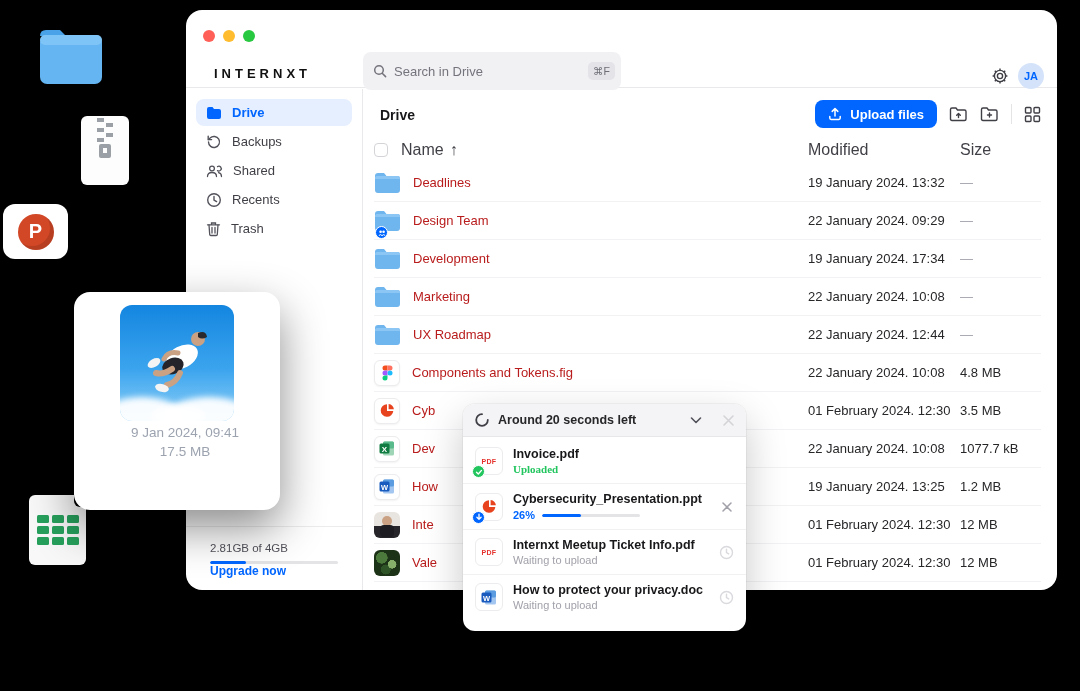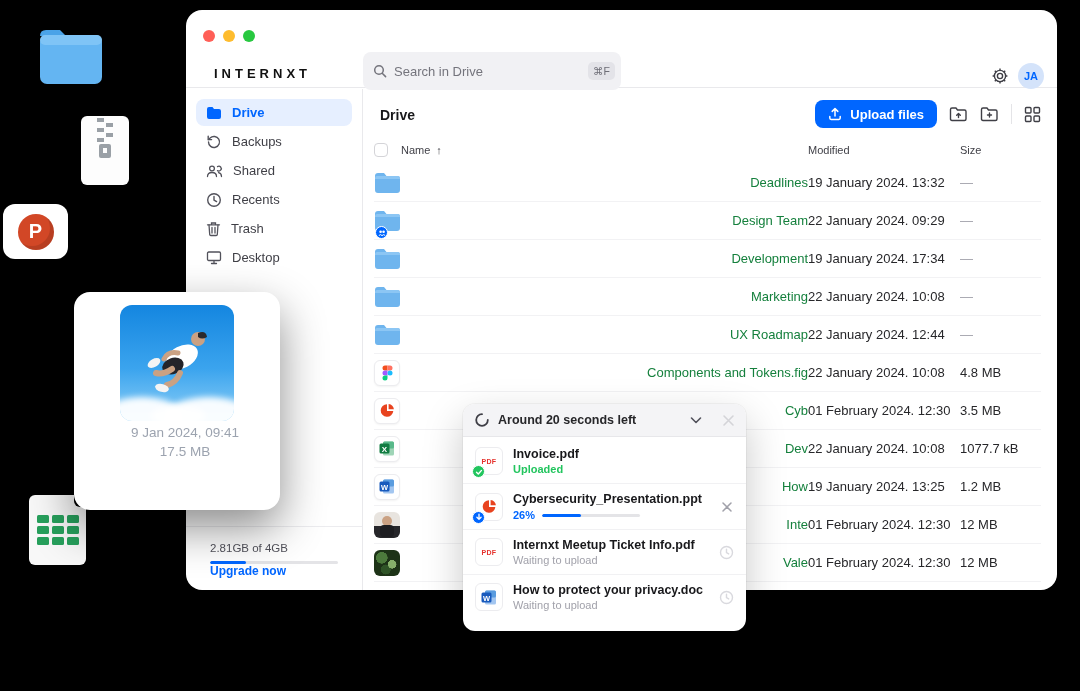--- a/index.html
+++ b/index.html
@@ -41,28 +41,28 @@
   .main { position:absolute; left:178px; top:79px; width:693px; height:501px; }
   .page-title { position:absolute; left:16px; top:18px; font-size:14px; font-weight:600; color:#18181b; }
   .toolbar { position:absolute; right:16px; top:11px; display:flex; align-items:center; gap:12px; }
   .upload-btn { display:flex; align-items:center; gap:8px; height:28px; padding:0 13px; background:#0066ff;
                 border:none; border-radius:8px; color:#fff; font-size:13px; font-weight:600; font-family:inherit;margin-left:42px; }
   .icon-btn { background:none; border:none; padding:0; display:flex; align-items:center; }
   .vdiv { width:1px; height:20px; background:#e4e4e7; }
 
   .thead { position:absolute; left:10px; top:47px; width:667px; height:28px; display:flex; align-items:center; }
   .checkbox { width:14px; height:14px; border:1.5px solid #d4d4d8; border-radius:4px; margin-right:13px; background:#fff; }
-  .th { font-size:11px; color:#3f3f46; }
+  .th { font-size:16px; color:#3f3f46; }
   .th-name { flex:1; display:flex; gap:6px; }
   .th-mod { width:152px; }
   .th-size { width:81px; }
 
   .rows { position:absolute; left:10px; top:75px; width:667px; }
   .row { display:flex; align-items:center; height:38px; border-bottom:1px solid #f2f2f4; }
-  .cell-name { flex:1; display:flex; align-items:center; gap:12px; font-size:13px; color:#15803d; min-width:0;justify-content:space-between; }
+  .cell-name { flex:1; display:flex; align-items:center; gap:12px; font-size:13px; color:#b91c1c; min-width:0; }
   .cell-mod { width:152px; font-size:13px; color:#27272a; }
   .cell-size { width:81px; font-size:13px; color:#27272a; }
   .cell-size.dash { color:#a1a1aa; }
 
   .fold { position:relative; width:27px; height:27px; display:flex; align-items:center; justify-content:center; }
   .tile { position:relative; width:26px; height:26px; background:#fff; border:1px solid #ececef; border-radius:6px;
           display:flex; align-items:center; justify-content:center; box-shadow:0 1px 2px rgba(0,0,0,.05); }
   .thumb { width:26px; height:26px; border-radius:6px; }
   .thumb.person { background:linear-gradient(180deg,#e8e4df 0 55%,#26262a 55% 100%); position:relative; overflow:hidden; }
   .thumb.person::before { content:""; position:absolute; left:8px; top:4px; width:10px; height:10px; border-radius:50%; background:#caa183; }
@@ -84,21 +84,21 @@
                 display:flex; align-items:center; padding:0 10px 0 12px; gap:9px; }
   .popup-title { flex:1; font-size:12.5px; font-weight:600; color:#27272a; }
   .popup-items { padding:2px 0; }
   .pitem { display:flex; align-items:center; gap:10px; padding:8px 12px; }
   .pitem + .pitem { border-top:1px solid #f1f1f3; }
   .ptile { position:relative; width:28px; height:28px; background:#fff; border:1px solid #ececef; border-radius:6px;
            display:flex; align-items:center; justify-content:center; flex:0 0 auto; }
   .pinfo { flex:1; min-width:0; }
   .pname { font-size:12.5px; font-weight:600; color:#18181b; white-space:nowrap; }
   .pstatus { font-size:11px; margin-top:2px; }
-  .pstatus.done { color:#22c55e; font-weight:600; }
+  .pstatus.done { color:#22c55e; font-weight:600;font-family:Liberation Serif, serif; }
   .pstatus.wait { color:#a1a1aa; }
   .prog { display:flex; align-items:center; gap:7px; margin-top:3px; }
   .prog .pct { font-size:11px; font-weight:700; color:#0066ff; }
   .ptrack { width:98px; height:3px; background:#e4e4e7; border-radius:2px; overflow:hidden; }
   .ptrack > i { display:block; height:100%; background:#0066ff; border-radius:2px; }
   .pright { flex:0 0 auto; display:flex; align-items:center; }
   .pdf-txt { font-size:7px; font-weight:800; color:#e5322d; letter-spacing:.3px; }
 
   
   .f-folder { position:absolute; left:36px; top:26px; z-index:5; }
@@ -264,29 +264,20 @@
         <div class="nav-item">
           <svg width="15" height="16" viewBox="0 0 15 16">
             <g fill="none" stroke="#52525b" stroke-width="1.3" stroke-linecap="round">
               <path d="M1.5 3.8 h12 M5.5 3.5 v-1.5 h4 v1.5"></path>
               <path d="M3 3.8 l.7 9.7 q.1 1 1.1 1 h5.4 q1 0 1.1 -1 l.7 -9.7"></path>
               <path d="M6 6.5 v5.5 M9 6.5 v5.5"></path>
             </g>
           </svg>
           <span>Trash</span>
         </div>
-        <div class="nav-item">
-          <svg width="16" height="15" viewBox="0 0 16 15">
-            <g fill="none" stroke="#52525b" stroke-width="1.3" stroke-linecap="round">
-              <rect x="1.5" y="2" width="13" height="8.5" rx="1.2"></rect>
-              <path d="M5.5 13.5 h5 M8 10.7 v2.6"></path>
-            </g>
-          </svg>
-          <span>Desktop</span>
-        </div>
       </div>
 
       <div class="storage">
         <div class="usage">2.81GB of 4GB</div>
         <div class="bar">
           <i style="width: 28%;"></i>
         </div>
         <div class="upgrade">Upgrade now</div>
       </div>
     </div>

